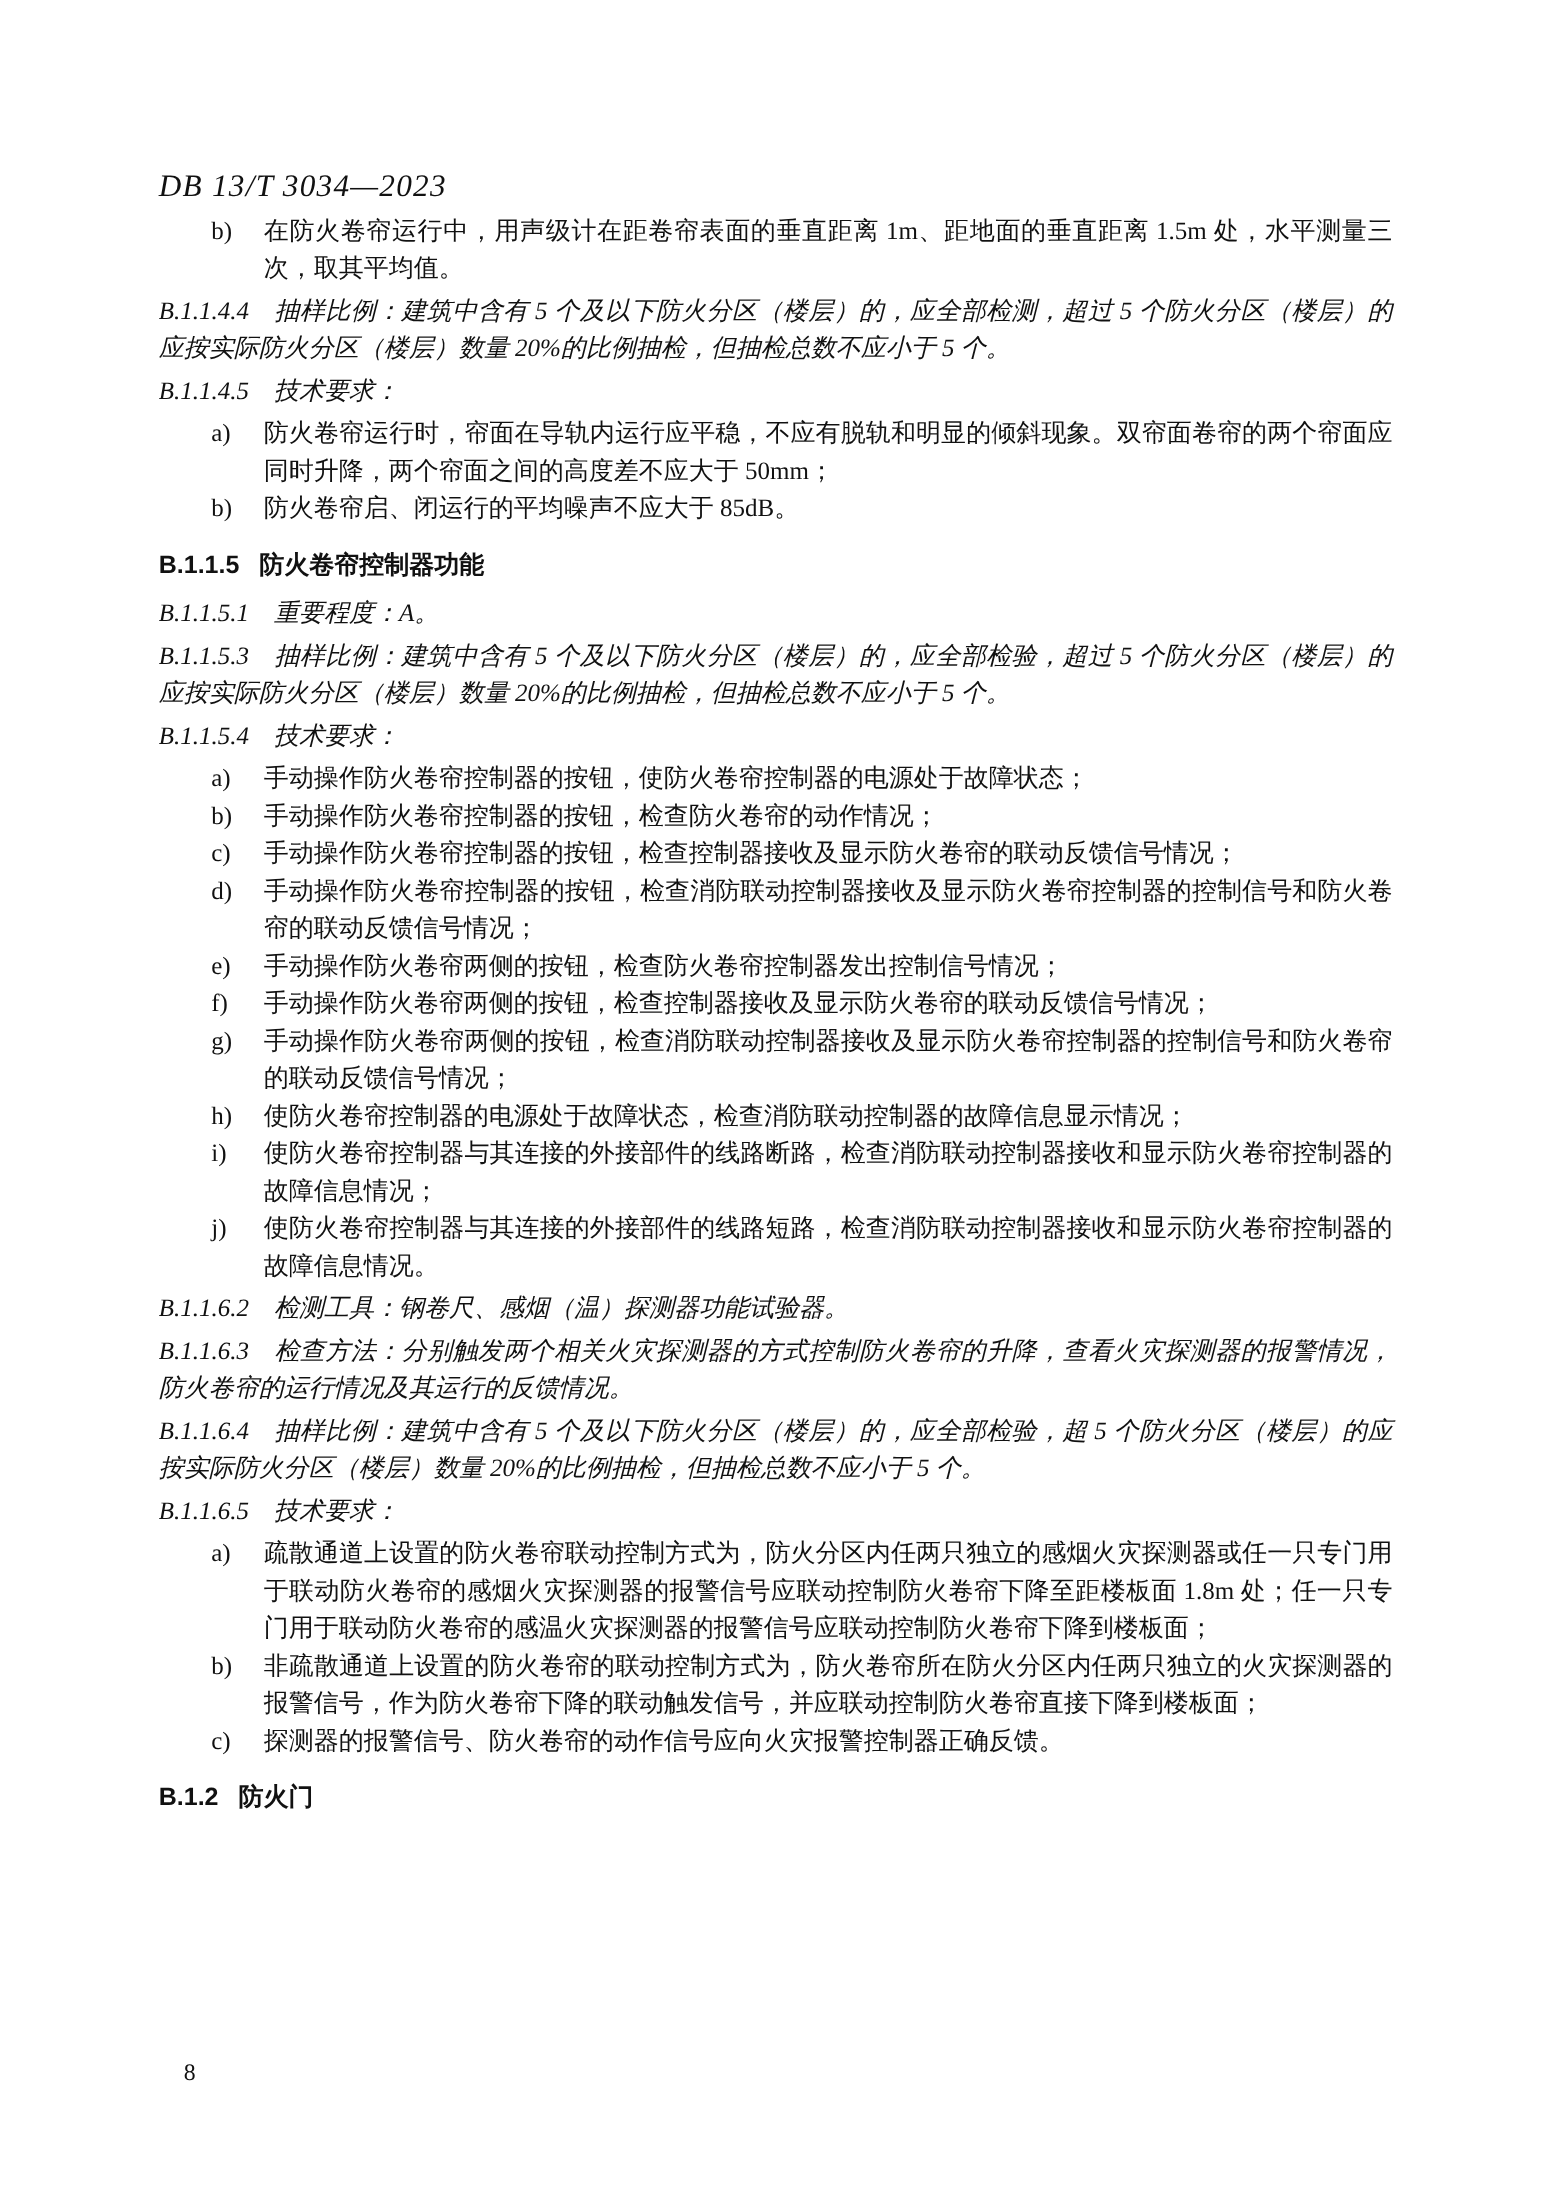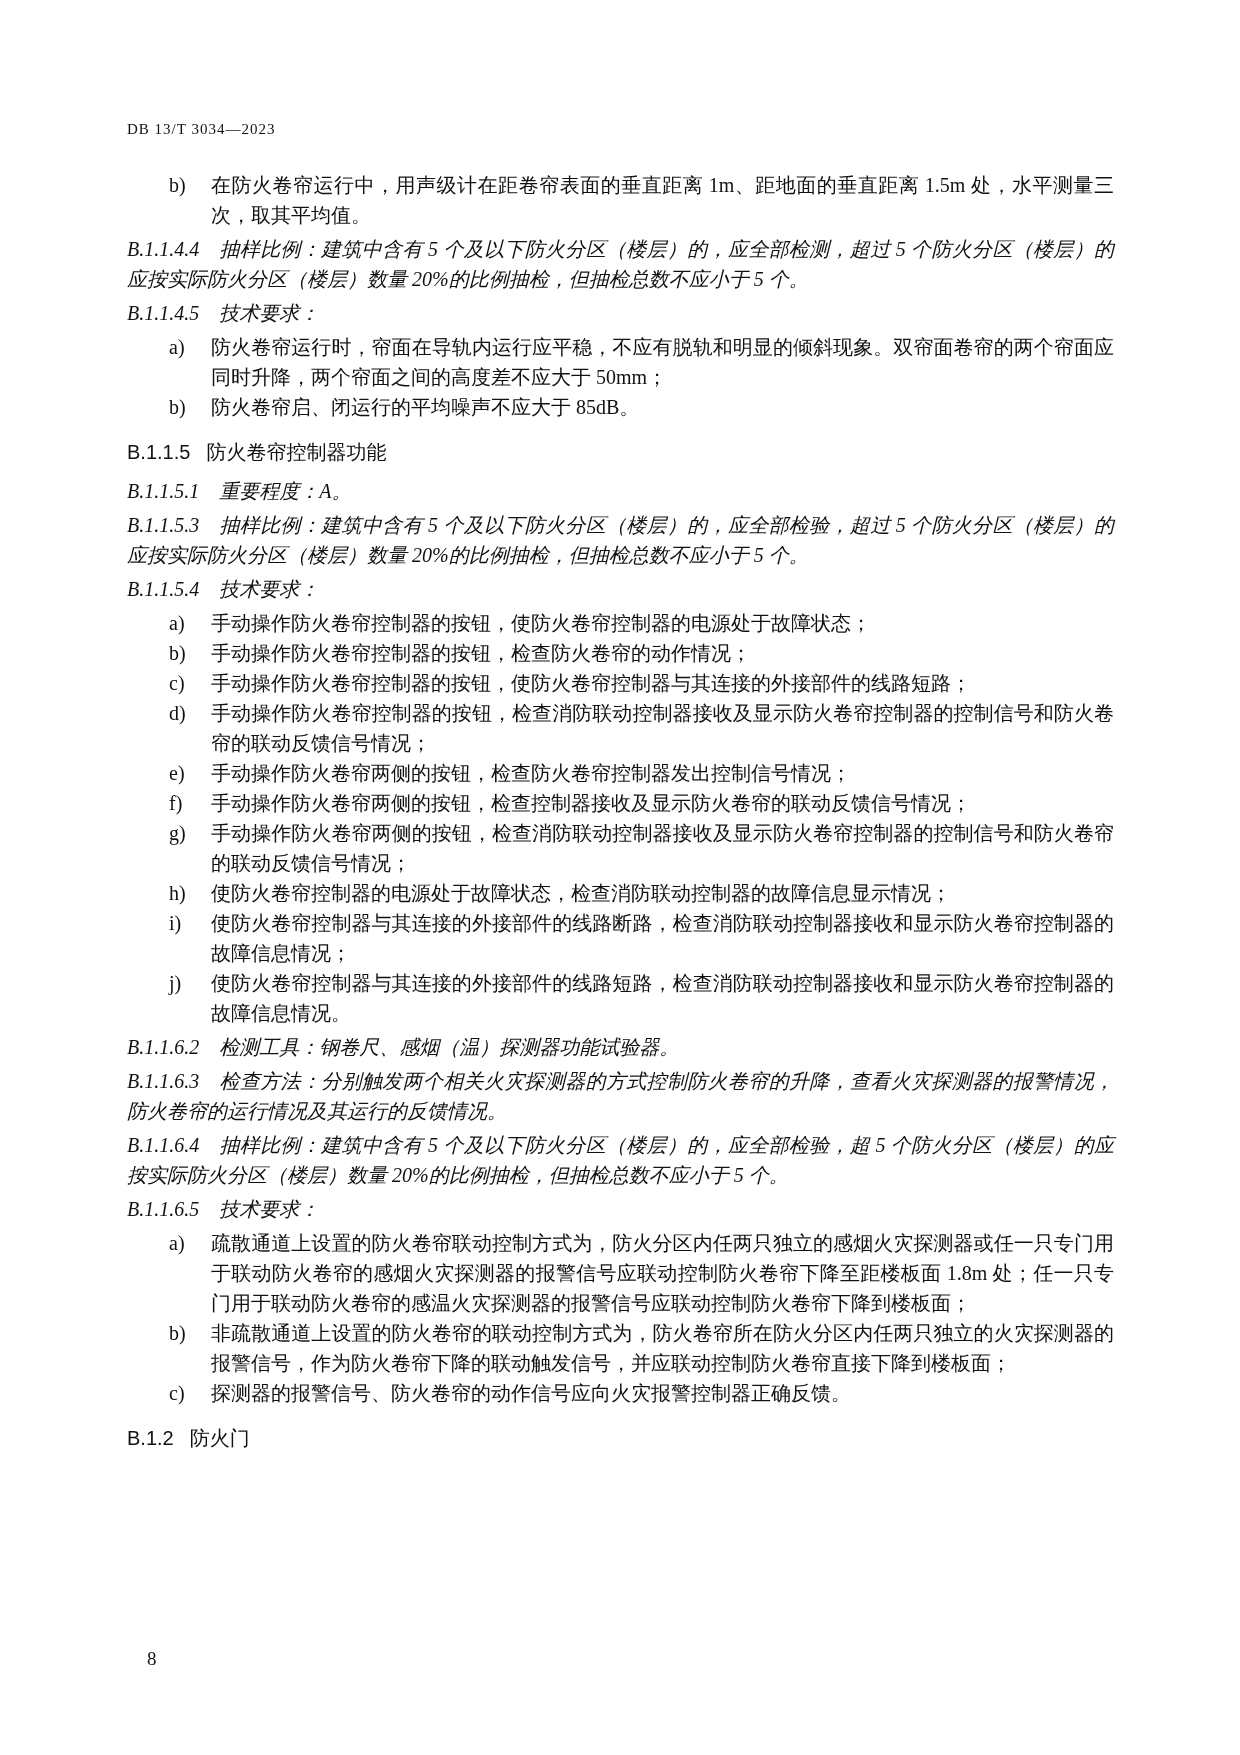--- a/index.html
+++ b/index.html
@@ -4,32 +4,32 @@
 <style>
   * { box-sizing: border-box; }
   html, body { margin: 0; padding: 0; }
   body {
     width: 1240px; height: 1755px;
     background: #ffffff; color: #111111;
     font-family: "Liberation Serif", "DejaVu Serif", serif;
   }
   .page { position: relative; width: 1240px; height: 1755px; overflow: hidden; background: #ffffff; }
   .doc-code {
-    position: absolute; left: 127px; top: 121px;
-    font-size: 15px; letter-spacing: 1px; white-space: nowrap;
+    position: absolute; left: 127px; top: 136px;
+    font-size: 25px; letter-spacing: 1px; white-space: nowrap; font-style: italic;
   }
   .content {
     position: absolute; left: 127px; top: 170px; width: 987px;
     font-size: 20px; line-height: 30px; text-align: justify;
   }
   p.clause { margin: 4px 0; font-style: italic; }
   .clause-num { white-space: nowrap; padding-right: 20px; }
   p.heading {
     margin: 15px 0 9px;
-    font-weight: normal;
+    font-weight: bold;
     font-family: "Liberation Sans", "DejaVu Sans", sans-serif;
   }
   p.heading .clause-num { padding-right: 16px; }
   .list-item { display: flex; padding-left: 42px; margin: 0; }
   .list-label { flex: 0 0 42px; white-space: nowrap; }
   .list-text { flex: 1; text-align: justify; }
   .page-number { position: absolute; left: 147px; top: 1648px; font-size: 19px; }
 </style>
 </head>
 <body>
@@ -73,21 +73,21 @@
         <span class="list-text">手动操作防火卷帘控制器的按钮，使防火卷帘控制器的电源处于故障状态；</span>
       </div>
 
     <div class="list-item">
         <span class="list-label">b)</span>
         <span class="list-text">手动操作防火卷帘控制器的按钮，检查防火卷帘的动作情况；</span>
       </div>
 
     <div class="list-item">
         <span class="list-label">c)</span>
-        <span class="list-text">手动操作防火卷帘控制器的按钮，使防火卷帘控制器与其连接的外接部件的线路短路；</span>
+        <span class="list-text">手动操作防火卷帘控制器的按钮，检查控制器接收及显示防火卷帘的联动反馈信号情况；</span>
       </div>
 
     <div class="list-item">
         <span class="list-label">d)</span>
         <span class="list-text">手动操作防火卷帘控制器的按钮，检查消防联动控制器接收及显示防火卷帘控制器的控制信号和防火卷帘的联动反馈信号情况；</span>
       </div>
 
     <div class="list-item">
         <span class="list-label">e)</span>
         <span class="list-text">手动操作防火卷帘两侧的按钮，检查防火卷帘控制器发出控制信号情况；</span>

